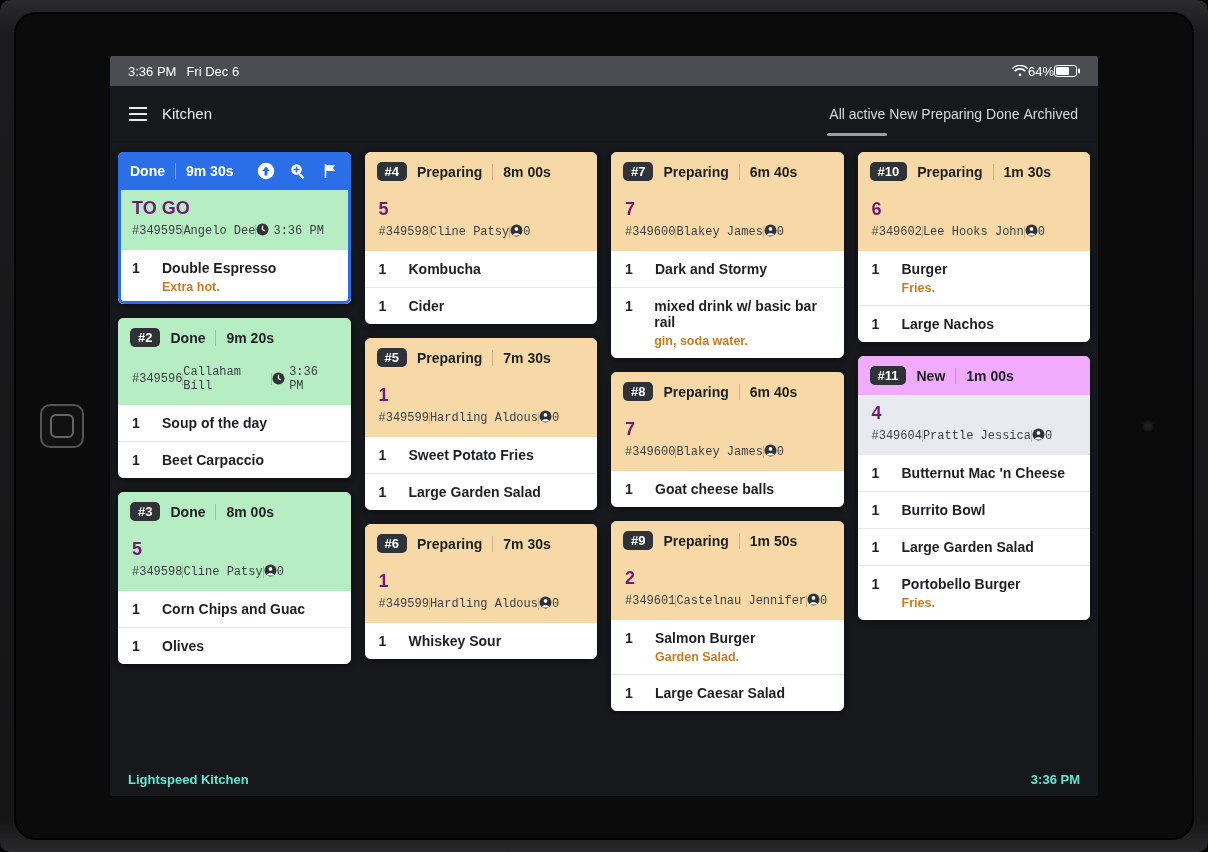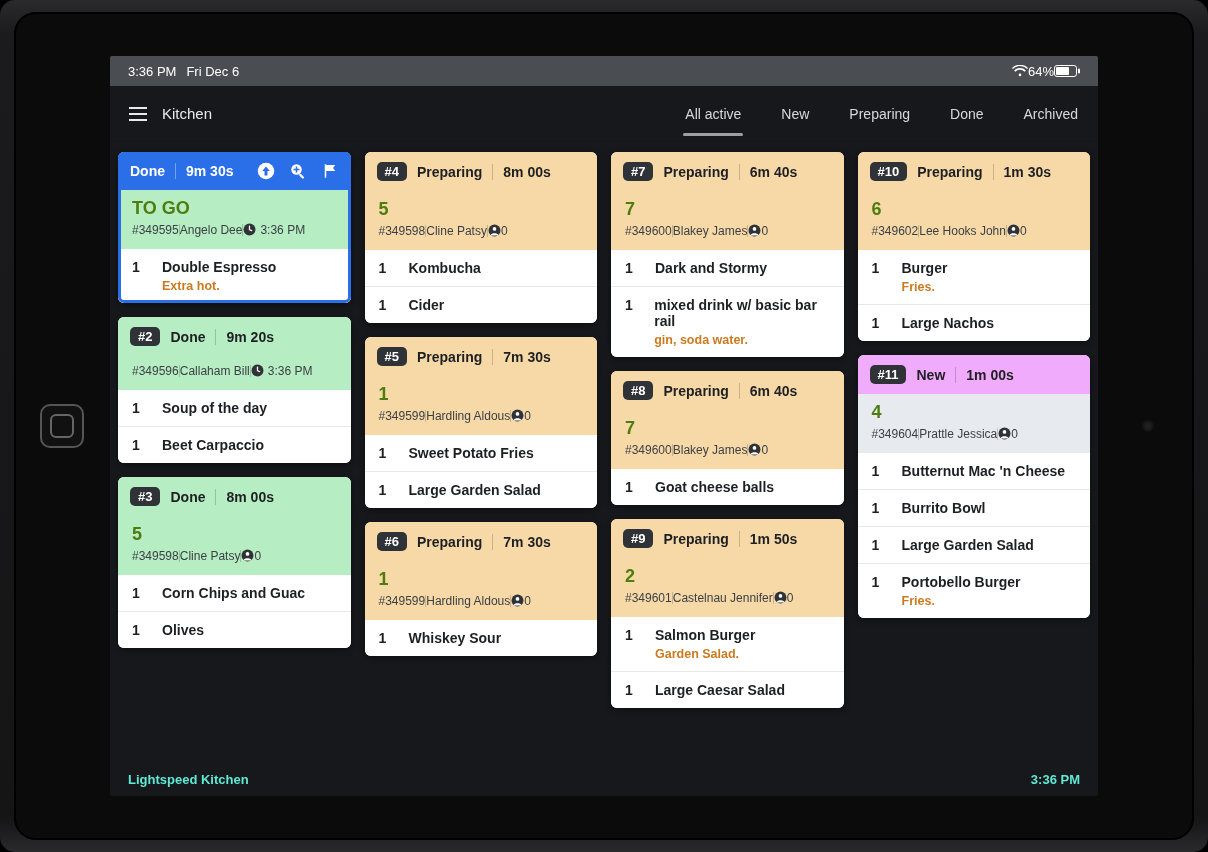--- a/index.html
+++ b/index.html
@@ -5,21 +5,21 @@
   * { box-sizing: border-box; margin: 0; padding: 0; }
   html, body { width: 1208px; height: 852px; }
   body {
     background: #000;
     font-family: -apple-system, "Helvetica Neue", Arial, sans-serif;
     display: flex; align-items: center; justify-content: center;
   }
   .tablet-frame {
     width: 1208px; height: 852px;
     background: linear-gradient(180deg,#2a2a2c 0%, #1b1b1d 4%, #151516 96%, #2a2a2c 100%);
-    border-radius: 15px;
+    border-radius: 10px;
     position: relative;
     padding: 12px 16px;
   }
   .bezel {
     position: absolute; inset: 12px 14px;
     background: #0b0b0c;
     border-radius: 22px;
     box-shadow: inset 0 0 0 2px #000;
   }
   .home-btn {
@@ -45,21 +45,21 @@
   }
   .statusbar .left { display:flex; gap:10px; }
   .statusbar .right { margin-left:auto; display:flex; align-items:center; }
   .wifi-icon, .battery-icon { display:inline-flex; }
   .topbar {
     height:56px; display:flex; align-items:center; padding:0 18px;
     color:#e9eaec; border-bottom:1px solid #14161a;
   }
   .hamburger { cursor:pointer; display:inline-flex; }
   .topbar .title { margin-left:14px; font-size:15px; }
-  .tabs { margin-left:auto; display:flex; gap:36px; font-size:14px; }
+  .tabs { margin-left:auto; display:flex; font-size:14px; }
   .tab { color:#d8d9dc; padding:6px 2px; position:relative; cursor:pointer;}
   .tab.active::after {
     content:""; position:absolute; left:0; right:0; bottom:-8px; height:3px;
     background:#9aa0a6; border-radius:2px;
   }
   .board {
     flex:1; overflow:hidden; padding:10px 8px 4px 8px;
     display:flex; gap:14px;
   }
   .col { flex:1; display:flex; flex-direction:column; gap:14px; }
@@ -84,22 +84,22 @@
   .hdr.done-primary .sep { background:rgba(255,255,255,0.35); }
   .hdr .timer { font-weight:700; }
   .hdr .icons { margin-left:auto; display:flex; gap:14px; }
   .hdr .icons svg { display:block; }
   .sub {
     padding:8px 14px 12px 14px; font-size:13px;
   }
   .sub.done-sub { background:#b6edc2; }
   .sub.prep-sub { background:#f6d9a7; }
   .sub.new-sub  { background:#e7ebef; }
-  .sub .dest { font-size:18px; font-weight:800; color:#4d7c0f; margin-bottom:4px; }
-  .sub .row { display:flex; align-items:center; gap:0; color:#3b3f45; font-size:12px; }
+  .sub .dest { font-size:18px; font-weight:800; color:#701a75; margin-bottom:4px; }
+  .sub .row { display:flex; align-items:center; gap:0; color:#3b3f45; font-size:12px;font-family:Liberation Mono, monospace; }
   .sub .row .s { width:1px; height:12px; background:rgba(0,0,0,0.18); }
   .sub .count svg { vertical-align:-2px; }
   .sub .clock svg { vertical-align:-2px; margin-right:4px; }
   .items { background:#fff; }
   .item {
     display:flex; gap:18px; padding:10px 14px;
     border-top:1px solid #e6e8eb; align-items:flex-start;
   }
   .item:first-child { border-top:none; }
   .item .qty { font-weight:700; width:12px; }

